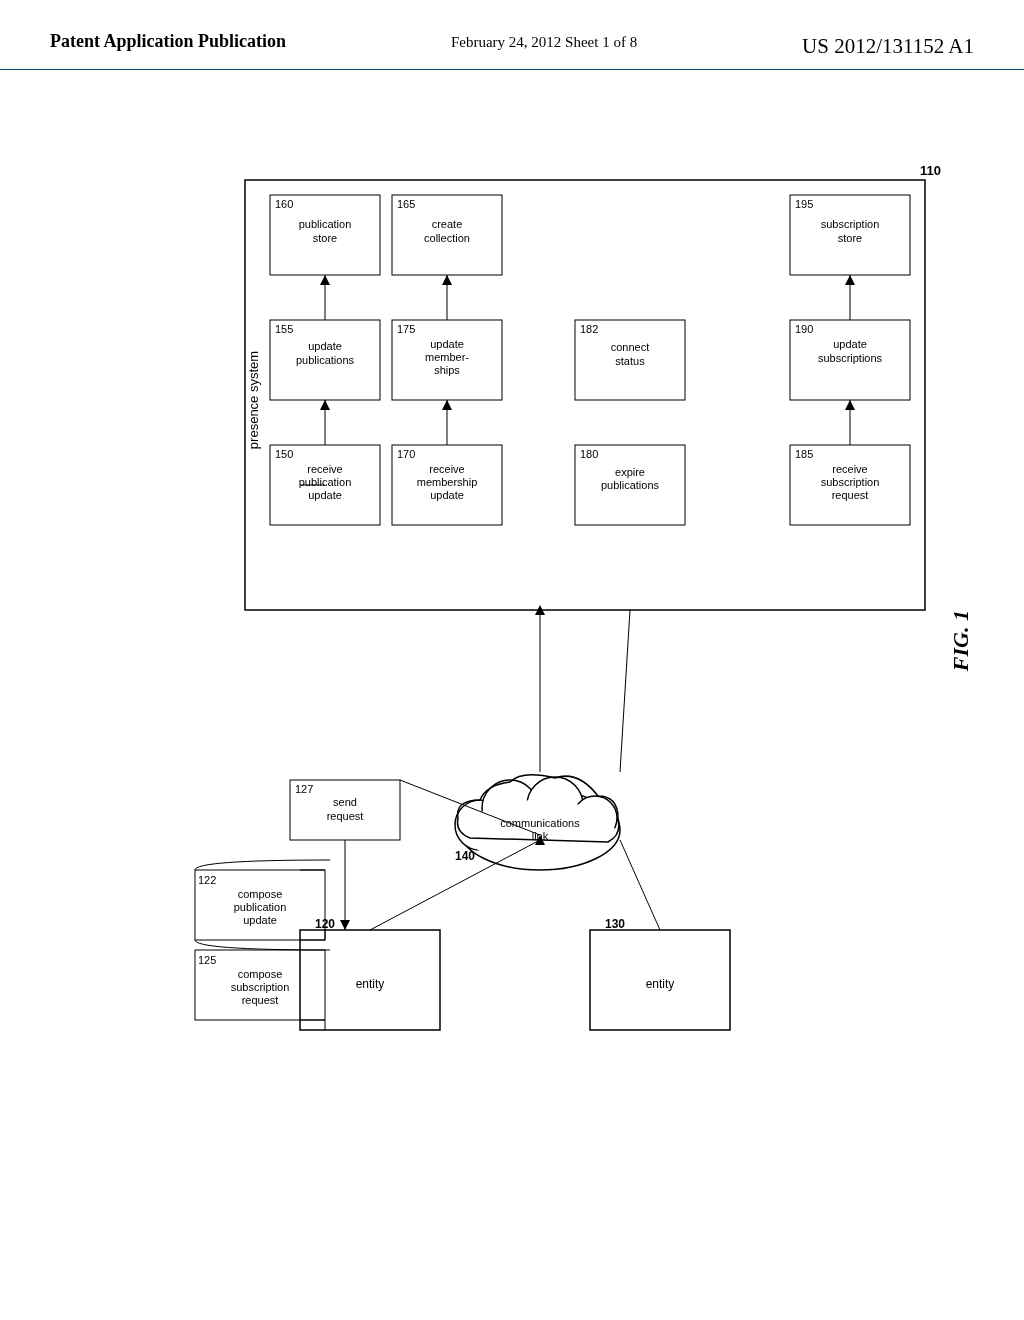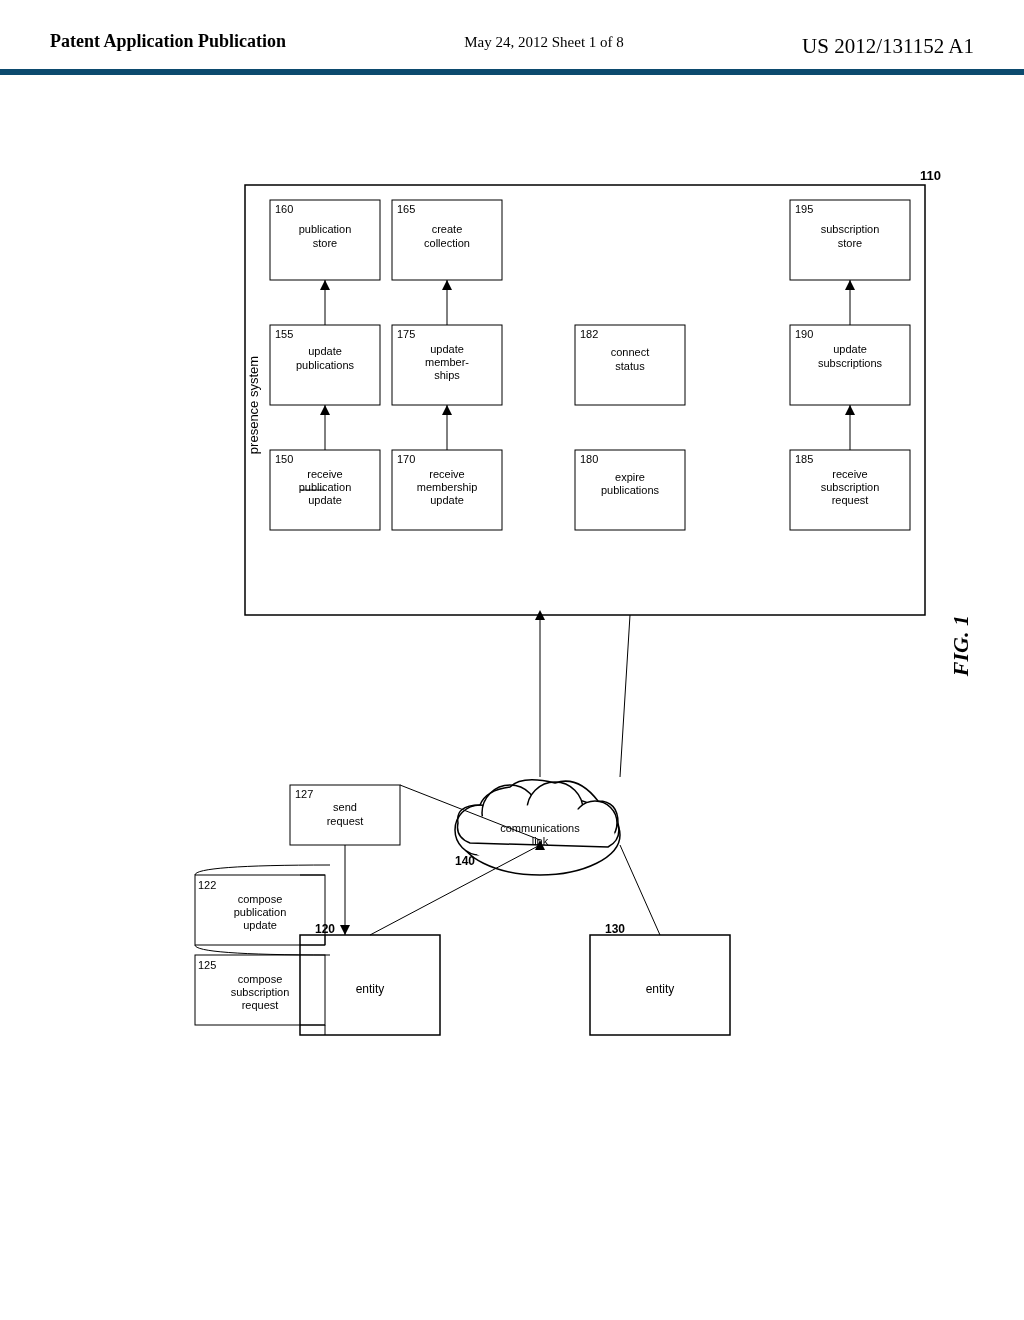--- a/index.html
+++ b/index.html
@@ -11,21 +11,21 @@
       position: relative;
       overflow-x: hidden;
     }
 
     
     .page-header {
       display: flex;
       justify-content: space-between;
       align-items: flex-start;
       padding: 30px 50px 10px 50px;
-      border-bottom: 6px solid #0c4a6e;
+      border-bottom: 1px solid #0c4a6e;
       margin-bottom: 10px;
     }
     .header-left {
       font-weight: bold;
       font-size: 18px;
       line-height: 1.3;
     }
     .header-center {
       font-size: 15px;
       text-align: center;
@@ -64,21 +64,21 @@
       writing-mode: vertical-rl;
       text-orientation: mixed;
       transform: rotate(180deg);
     }
   </style>
 </head>
 <body>
 
 <div class="page-header">
   <div class="header-left">Patent Application Publication</div>
-  <div class="header-center">May 24, 2012  Sheet 1 of 8</div>
+  <div class="header-center">February 24, 2012  Sheet 1 of 8</div>
   <div class="header-right">US 2012/131152 A1</div>
 </div>
 
 <div class="diagram-area">
   <svg class="diagram-svg" viewBox="0 0 1024 1200">
 
     <rect x="245" y="100" width="680" height="430" fill="none" stroke="#000" stroke-width="1.5"></rect>
 
     <text x="258" y="320" font-size="13" font-family="Arial, sans-serif" transform="rotate(-90, 258, 320)" text-anchor="middle">presence system</text>
 

